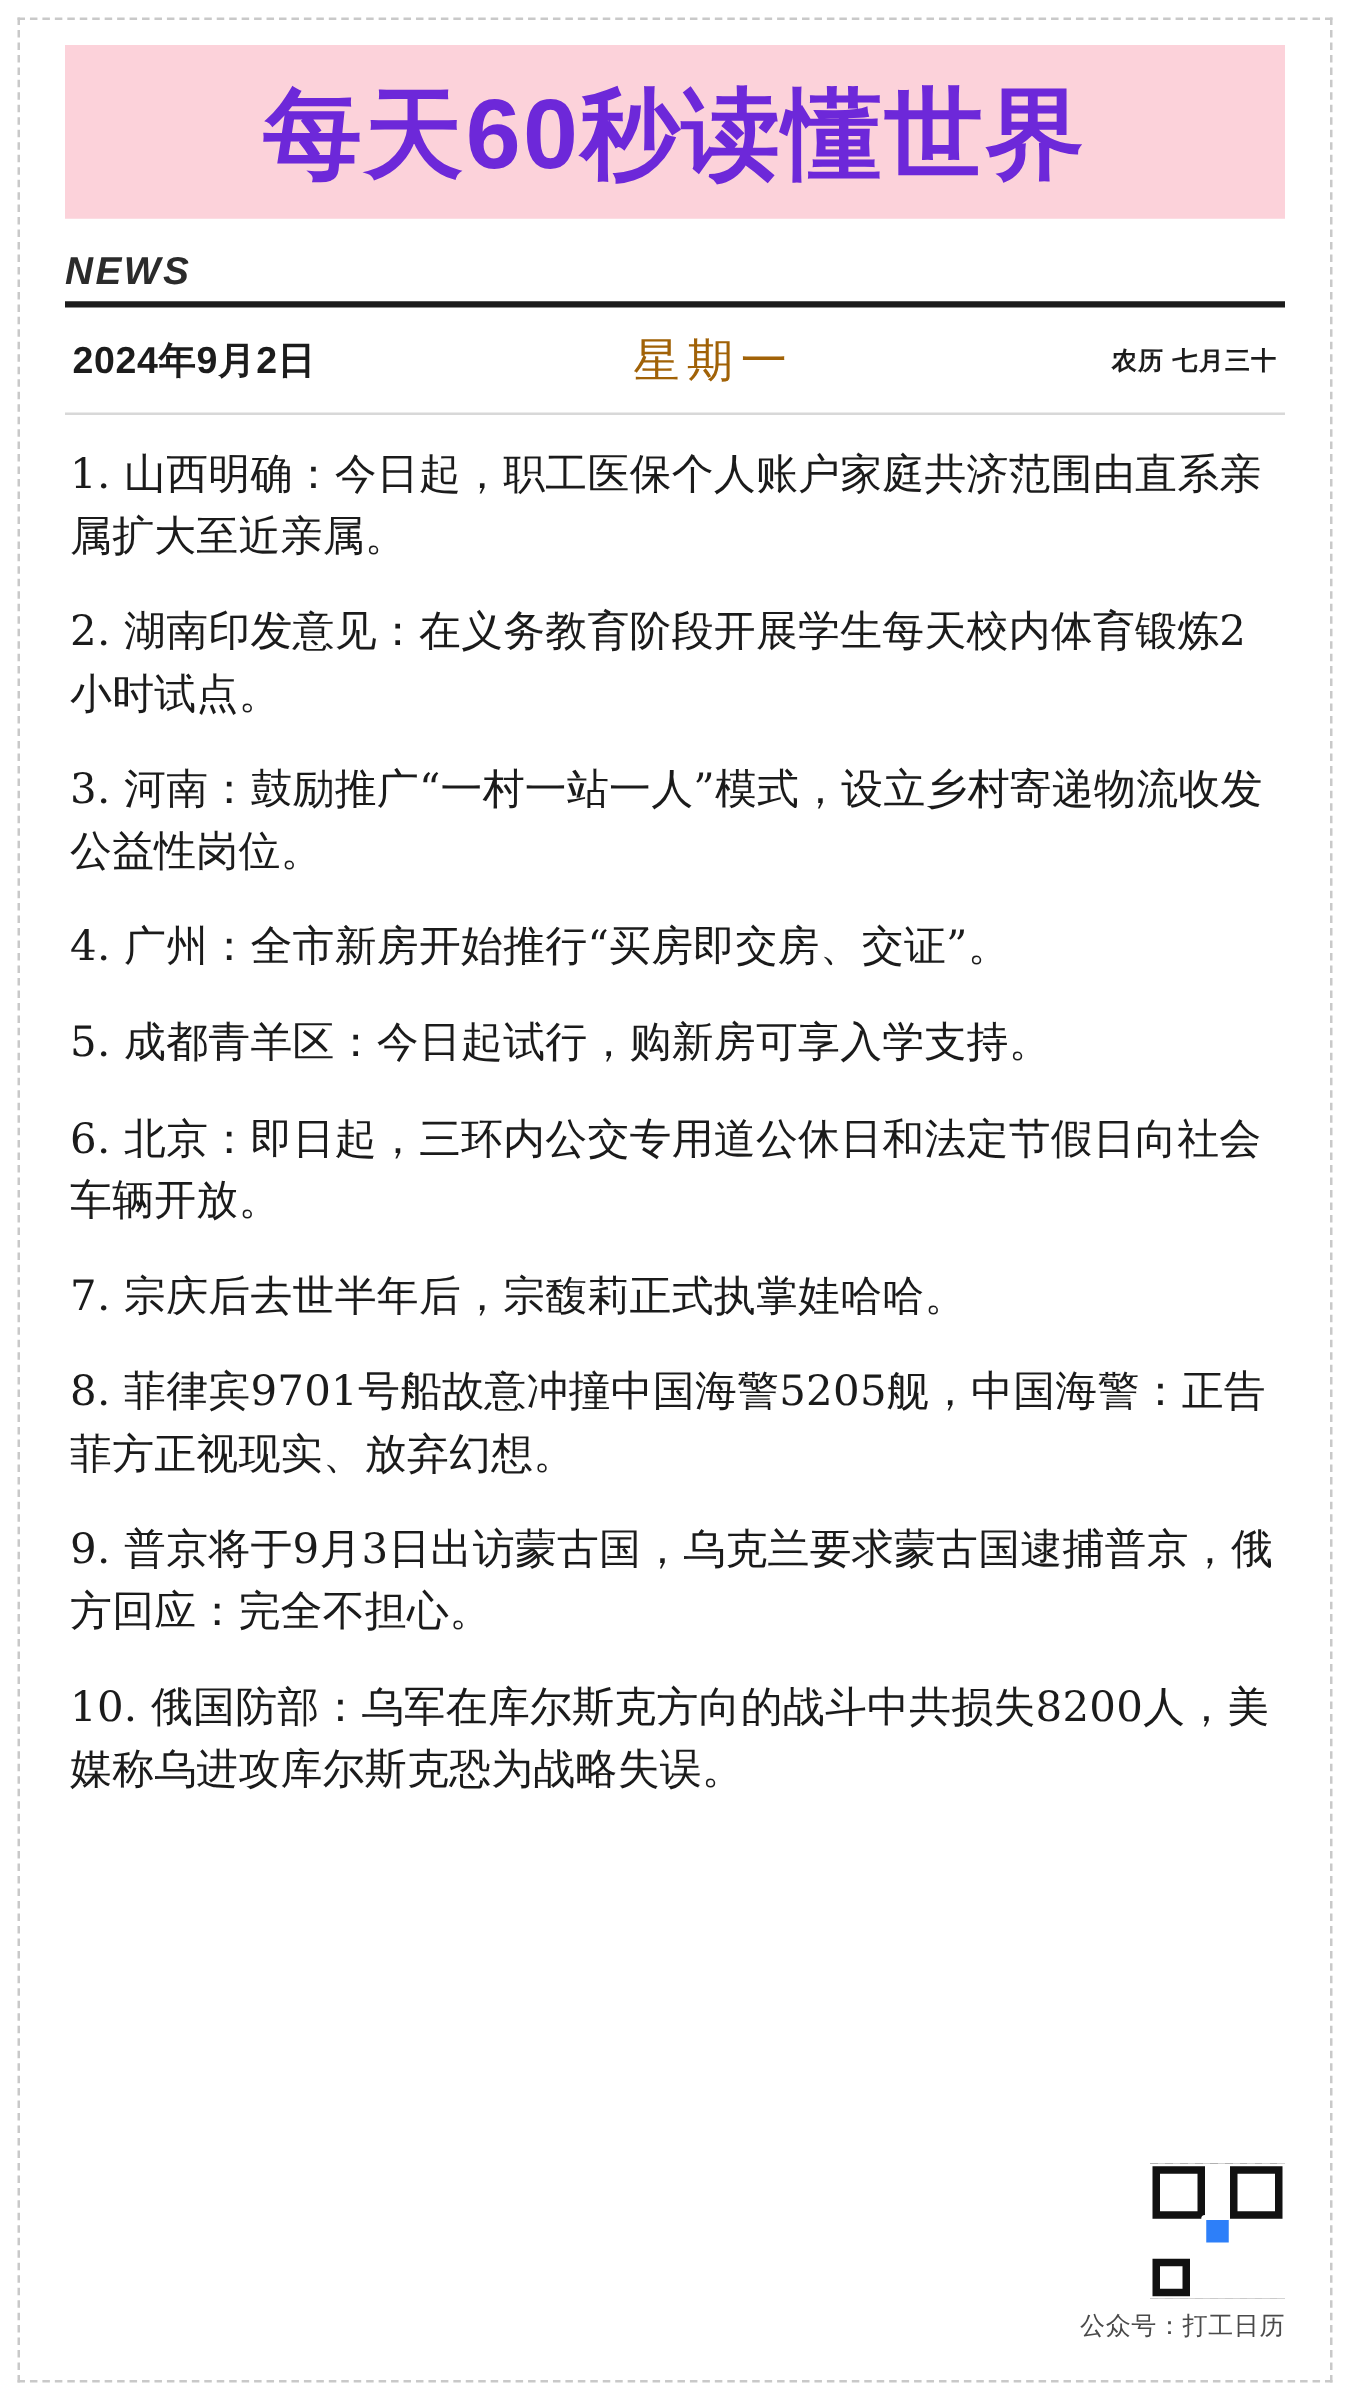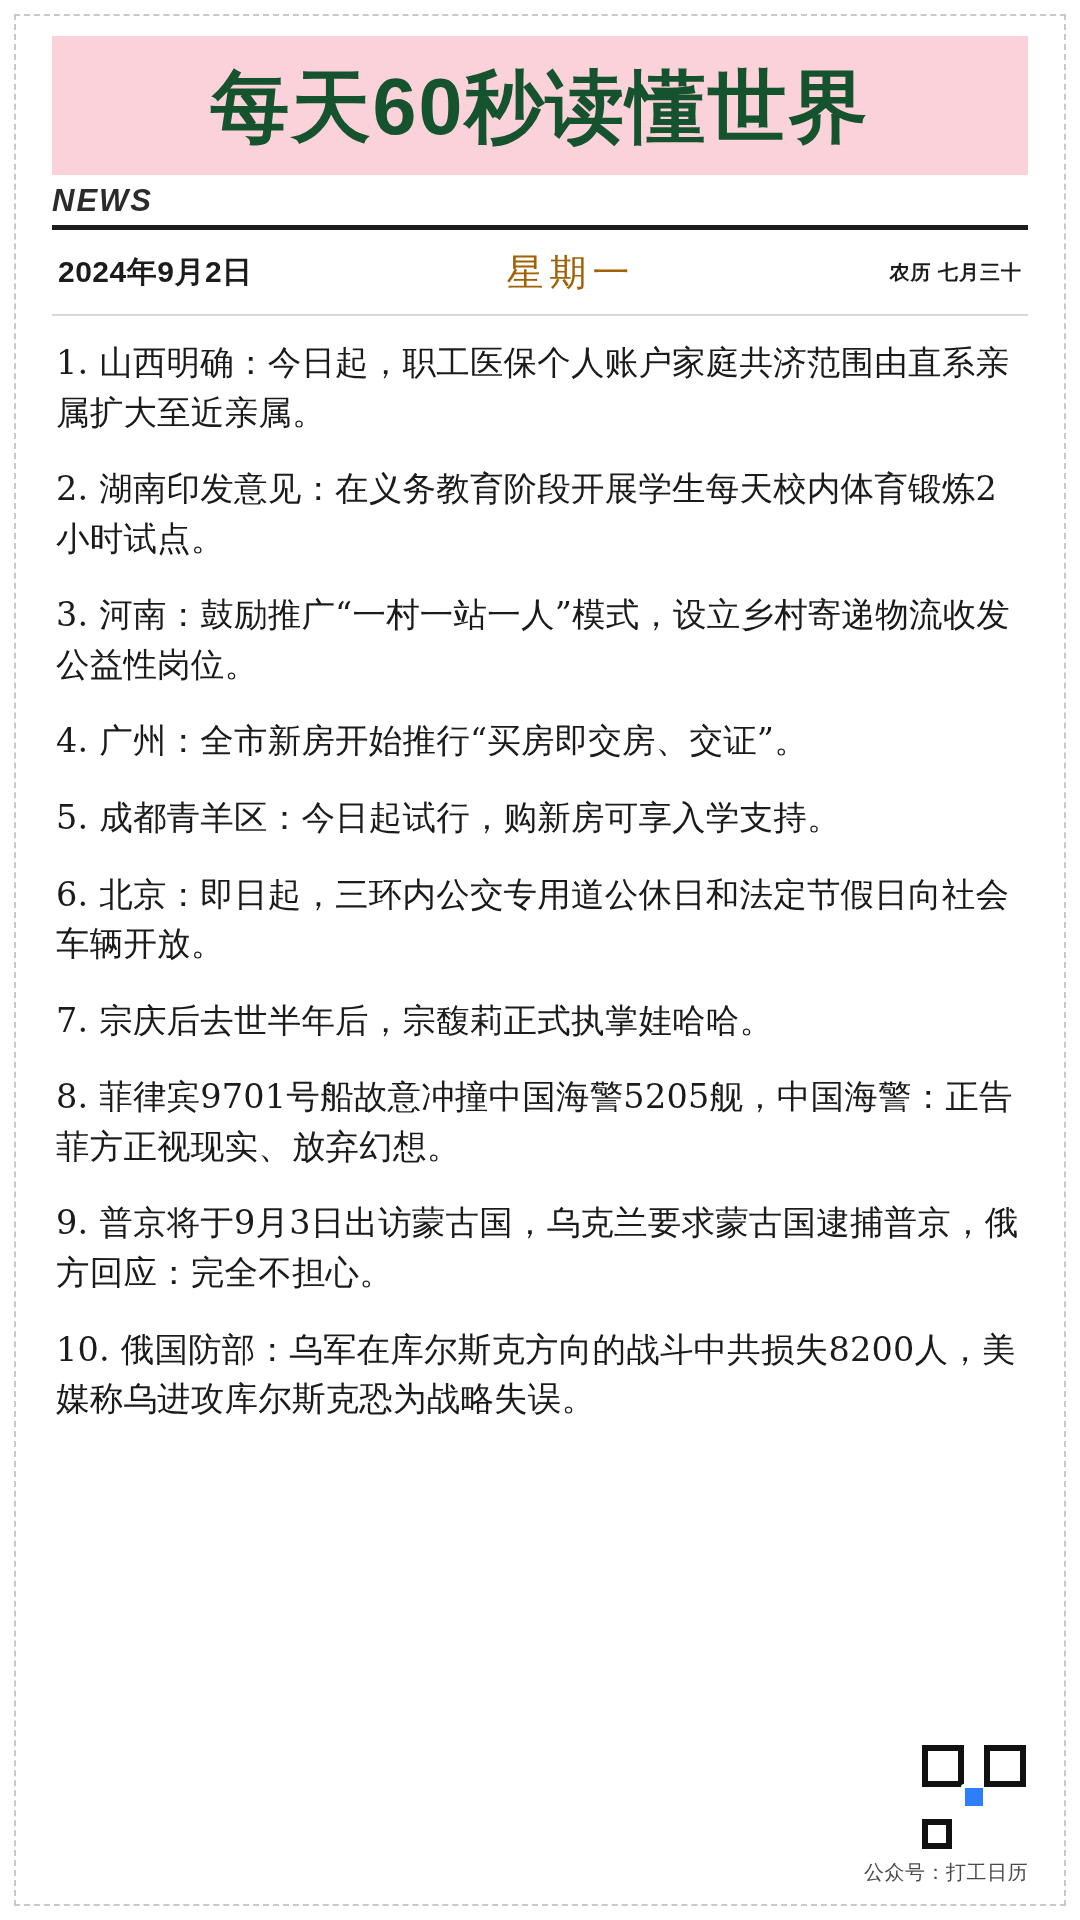--- a/index.html
+++ b/index.html
@@ -34,39 +34,39 @@
     padding: 18px 34px 10px 34px;
   }
 
   
   .banner {
     background: #fcd2da;
     padding: 30px 24px 26px 24px;
     text-align: center;
   }
   .banner-title {
-    color: #14532d;
+    color: #6d28d9;
     font-size: 79px;
     font-weight: bold;
     letter-spacing: 2px;
     line-height: 1.05;
     white-space: nowrap;
   }
   .banner-sub {
     margin-top: 18px;
     color: #ffffff;
     font-size: 30px;
     font-weight: bold;
     line-height: 1.5;
     letter-spacing: 1px;
   }
 
   
   .news-label {
-    margin-top: 8px;
+    margin-top: 24px;
     font-size: 31px;
     font-weight: bold;
     font-style: italic;
     color: #2b2b2b;
     letter-spacing: 2px;
   }
   .rule-thick {
     margin-top: 6px;
     height: 5px;
     background: #1c1c1c;
@@ -113,21 +113,21 @@
     color: #1b1b1b;
     margin-bottom: 27px;
     letter-spacing: 0.2px;
     font-family: "DejaVu Serif", "Liberation Serif", serif;
   }
 
   
   .footer {
     position: absolute;
     right: 34px;
-    bottom: 16px;
+    bottom: 28px;
     text-align: right;
   }
   .qr {
     width: 108px;
     height: 108px;
     margin-left: auto;
     position: relative;
     background-color: #ffffff;
     background-image:
       

